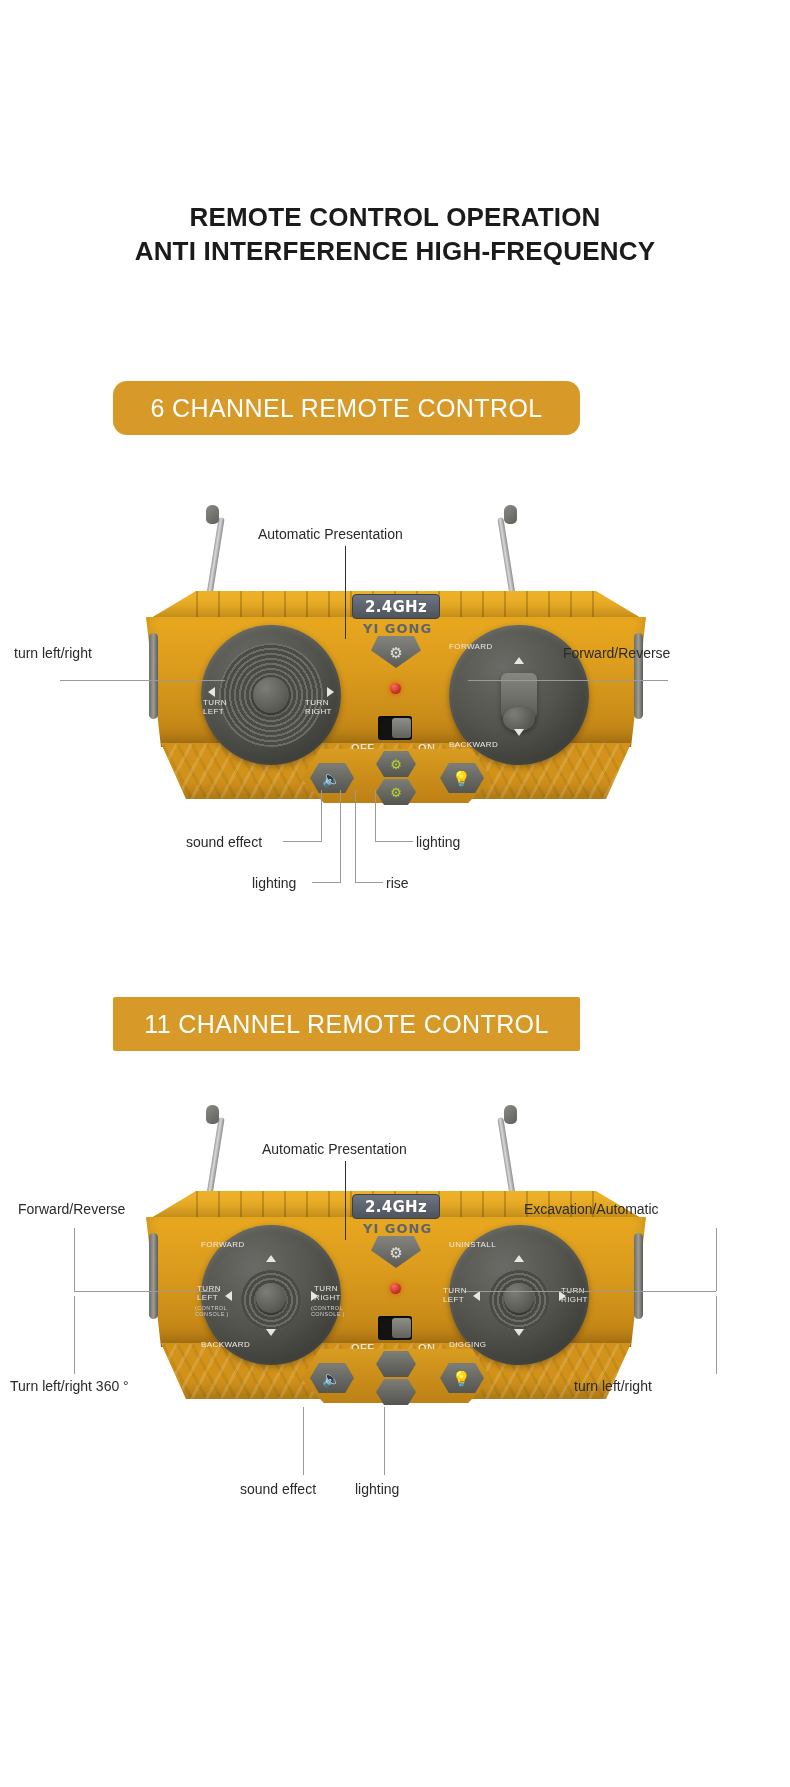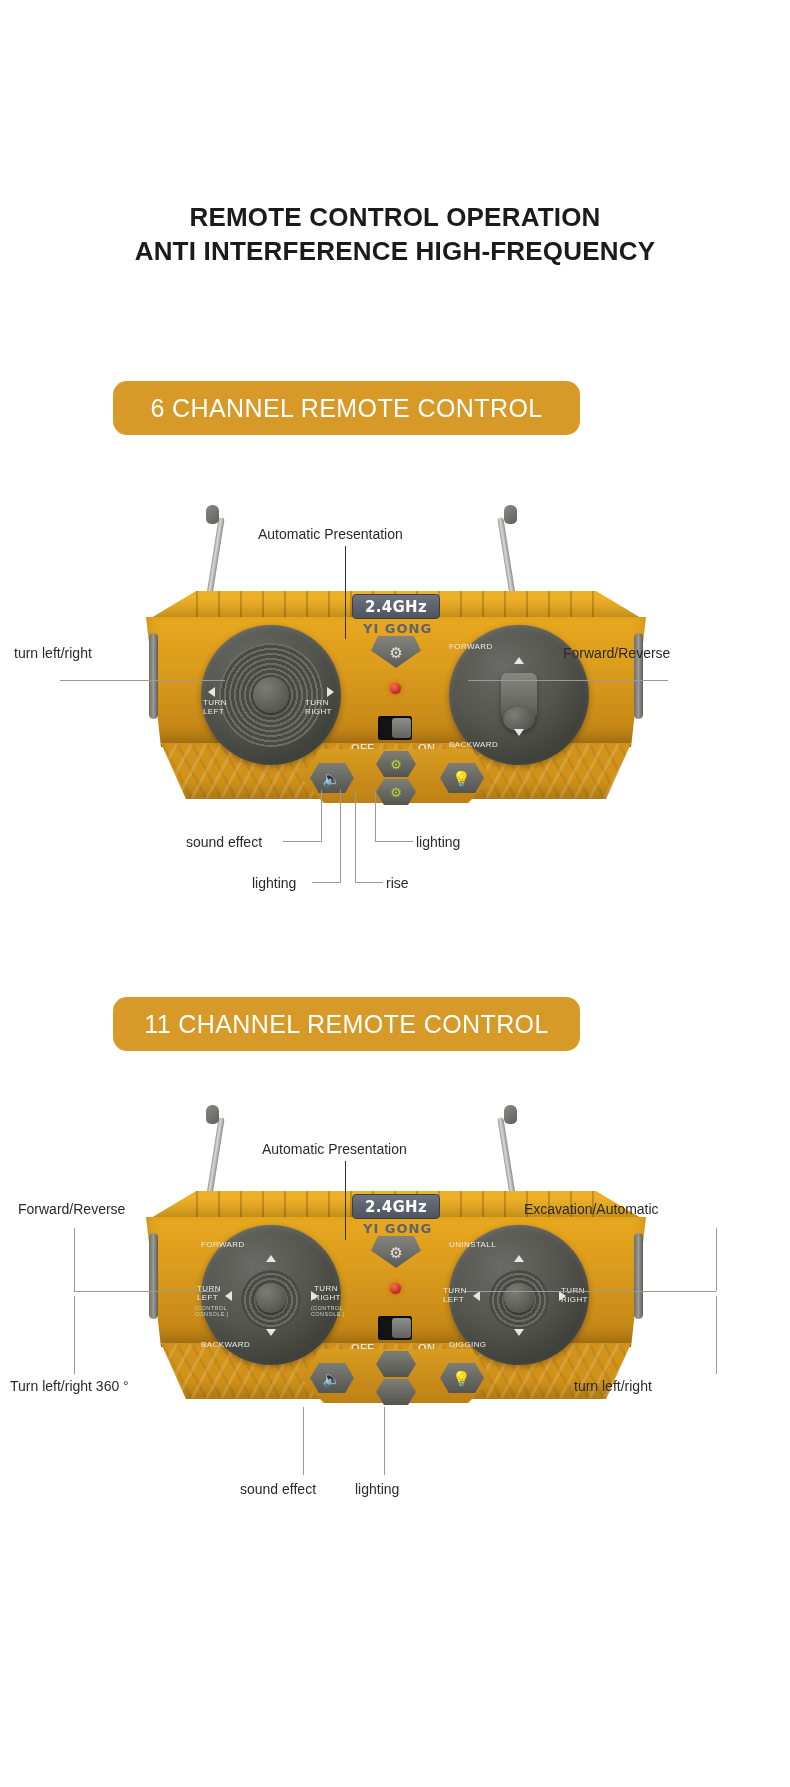--- a/index.html
+++ b/index.html
@@ -33,21 +33,21 @@
   
   .banner {
     position: absolute; left: 113px;
     width: 467px; height: 54px;
     background: #d79a28;
     border-radius: 14px 14px 14px 14px;
     display: flex; align-items: center; justify-content: center;
     color: #fff; font-size: 25px; font-weight: 400; letter-spacing: .4px;
   }
   .banner.b1 { top: 381px; border-radius: 14px; }
-  .banner.b2 { top: 997px; border-radius: 14px; }
+  .banner.b2 { top: 997px; border-radius: 2px; }
 
   
   .remote-wrap { position: absolute; }
   .remote-wrap.r1 { left: 146px; top: 505px; width: 500px; height: 350px; }
   .remote-wrap.r2 { left: 146px; top: 1105px; width: 500px; height: 340px; }
 
   
   .antenna { position: absolute; width: 6px; background: linear-gradient(90deg,#9a9a9a,#d8d8d8 40%,#8d8d8d); border-radius: 3px; }
   .ant-cap { position:absolute; width:13px; height:19px; background: linear-gradient(135deg,#8b8b86,#5f5f5b); border-radius: 6px 6px 5px 5px; }
   .ant-base { position:absolute; width:22px; height:34px; background: linear-gradient(135deg,#76766f,#4d4d48); border-radius: 7px; }

